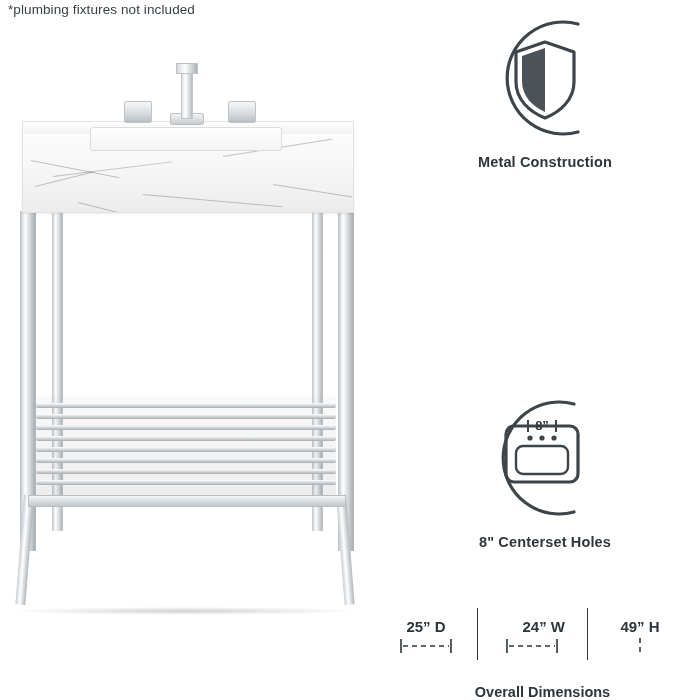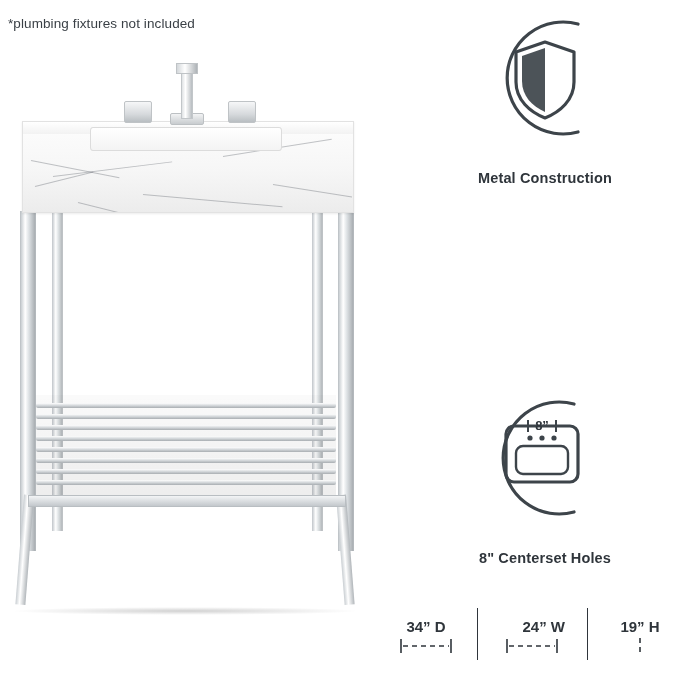--- a/index.html
+++ b/index.html
@@ -17,21 +17,20 @@
   }
 
   
   .disclaimer {
     position: absolute;
     left: 8px;
     top: 2px;
     font-size: 13.5px;
     color: #3a4046;
     letter-spacing: 0.1px;
-    margin-top: 14px;
   }
 
   
   .product {
     position: absolute;
     left: 0px;
     top: 55px;
     width: 380px;
     height: 560px;
   }
@@ -212,21 +211,21 @@
   }
   .feature .art {
     display: block;
     margin: 0 auto;
   }
   .feature .cap {
     font-size: 14.5px;
     font-weight: bold;
     color: #2f353b;
     letter-spacing: 0.15px;
-    margin-top: 22px;
+    margin-top: 6px;
   }
   .f1 { top: 8px; }
   .f2 { top: 198px; }
   .f3 { top: 388px; }
 
   
   .dims {
     position: absolute;
     left: 385px;
     top: 600px;
@@ -340,37 +339,38 @@
     <div class="cap">8" Centerset Holes</div>
   </div>
 
 </div>
 
 <div class="dims">
   <div class="vrule vr1"></div>
   <div class="vrule vr2"></div>
 
   <div class="dim dim-d">
-    <div class="val">34” D</div>
+    <div class="val">25” D</div>
     <svg width="66" height="22" viewBox="0 0 66 22">
       <line x1="10" y1="11" x2="56" y2="11" stroke="#2f353b" stroke-width="1.6" stroke-dasharray="5 4"></line>
       <line x1="8" y1="4" x2="8" y2="18" stroke="#2f353b" stroke-width="1.6"></line>
       <line x1="58" y1="4" x2="58" y2="18" stroke="#2f353b" stroke-width="1.6"></line>
     </svg>
   </div>
 
   <div class="dim dim-w">
     <div class="val">24” W</div>
     <svg width="66" height="22" viewBox="0 0 66 22">
       <line x1="10" y1="11" x2="56" y2="11" stroke="#2f353b" stroke-width="1.6" stroke-dasharray="5 4"></line>
       <line x1="8" y1="4" x2="8" y2="18" stroke="#2f353b" stroke-width="1.6"></line>
       <line x1="58" y1="4" x2="58" y2="18" stroke="#2f353b" stroke-width="1.6"></line>
     </svg>
   </div>
 
   <div class="dim dim-h">
-    <div class="val">19” H</div>
+    <div class="val">49” H</div>
     <svg width="66" height="22" viewBox="0 0 66 22">
       <line x1="33" y1="3" x2="33" y2="19" stroke="#2f353b" stroke-width="1.6" stroke-dasharray="5 4"></line>
     </svg>
   </div>
 
+  <div class="overall">Overall Dimensions</div>
 </div>
 
 </body></html>

